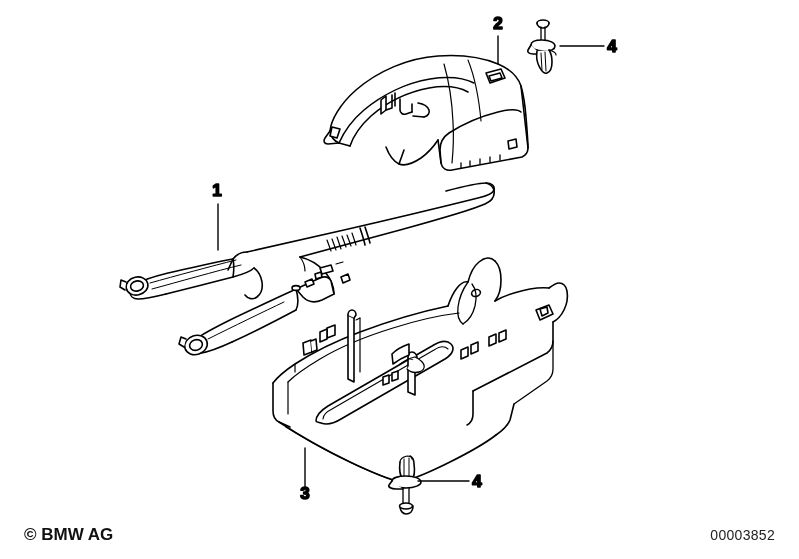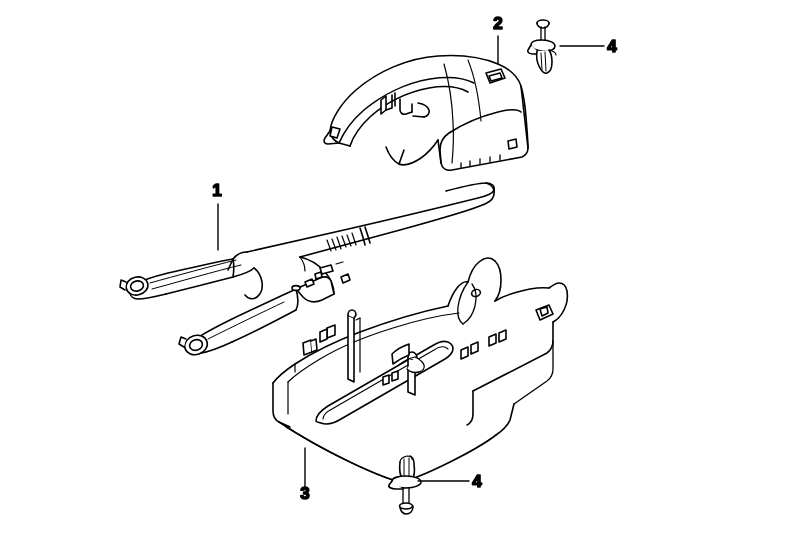--- a/index.html
+++ b/index.html
@@ -291,14 +291,18 @@
         <text class="callout-text" x="217" y="196" text-anchor="middle">1</text>
         <text class="callout-text" x="498" y="29" text-anchor="middle">2</text>
         <text class="callout-text" x="305" y="499" text-anchor="middle">3</text>
         <text class="callout-text" x="612" y="52" text-anchor="middle">4</text>
         <text class="callout-text" x="477" y="487" text-anchor="middle">4</text>
       </g>
 
     </g>
   </svg>
 
+  <div class="footer">
+    <div class="copyright">© BMW AG</div>
+    <div class="diagram-id">00003852</div>
+  </div>
 
 </div>
 
 </body></html>

